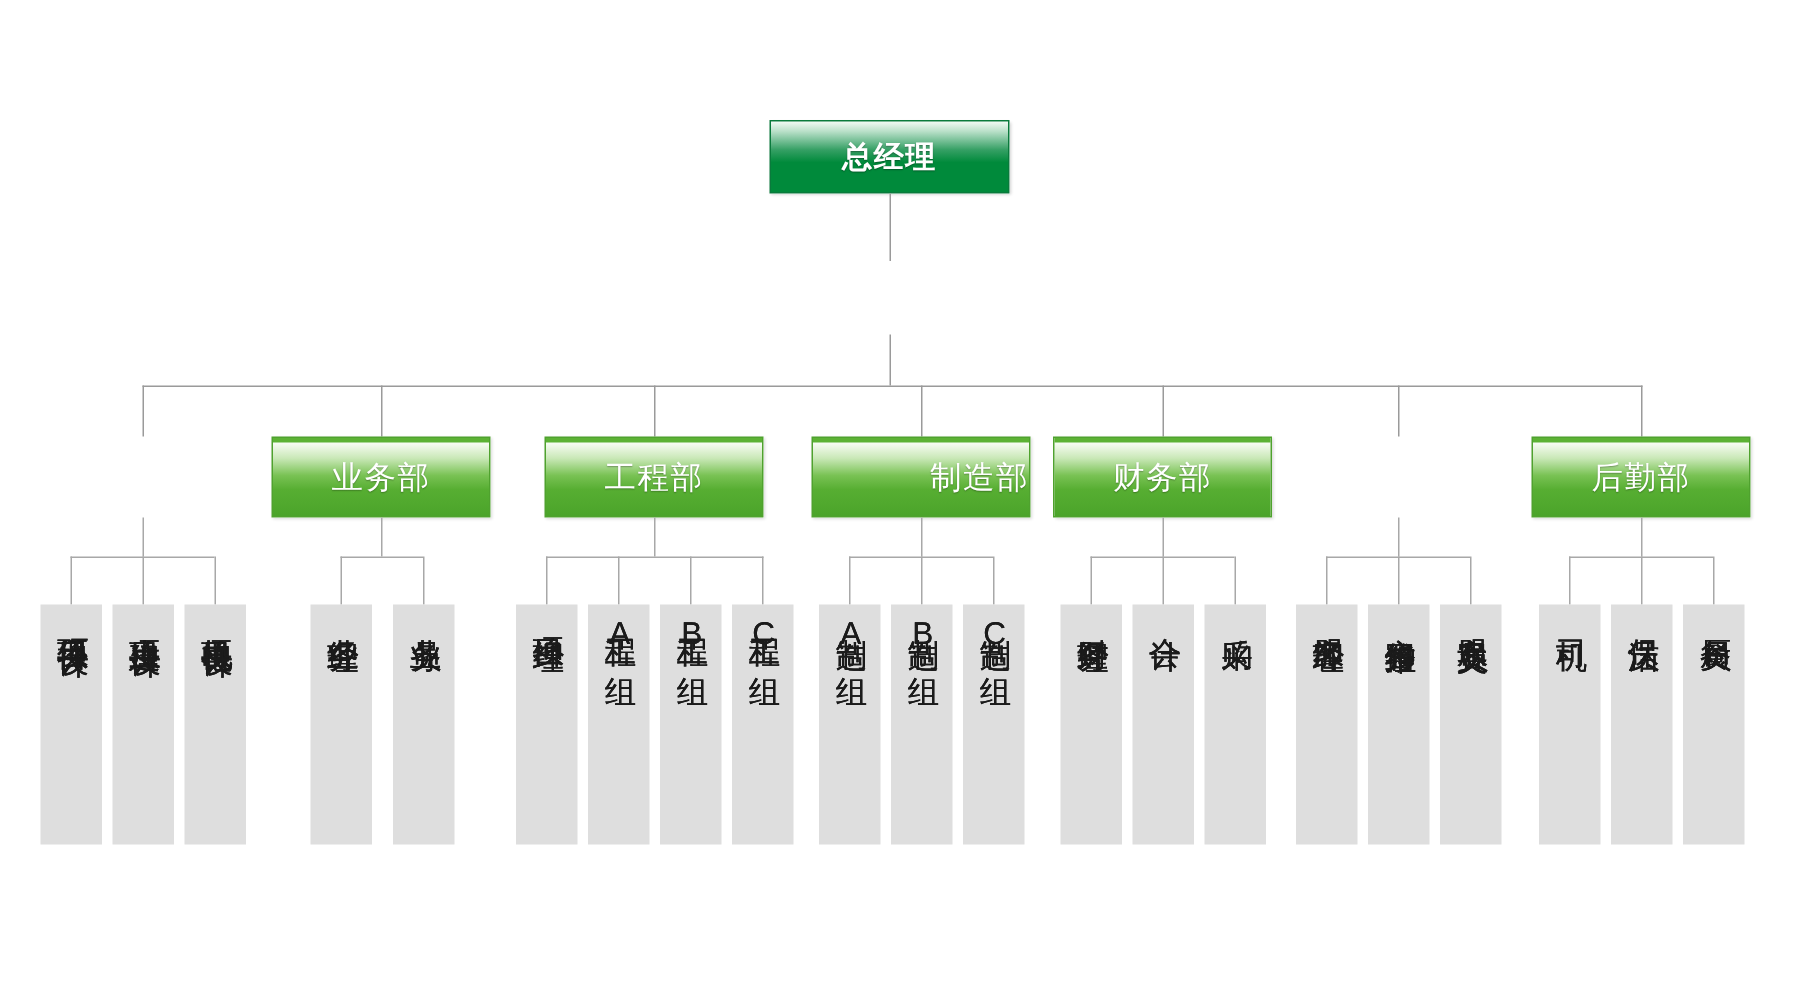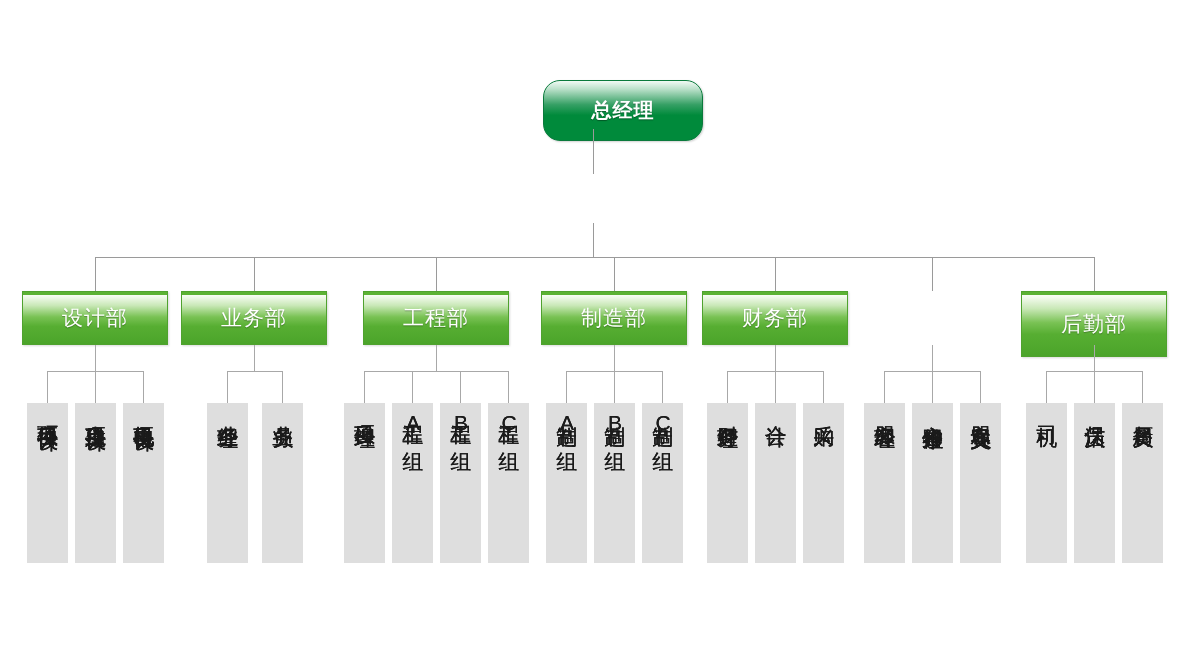--- a/index.html
+++ b/index.html
@@ -75,55 +75,52 @@
     white-space:nowrap;
     text-shadow:0 0 0 #000;
     font-family:"Liberation Sans","DejaVu Sans",sans-serif;
   }
 </style>
 </head>
 <body>
 
 <div id="chart">
 
-  <div class="exec-box" style="left:543px;top:80px;width:160px;height:61px;border-radius:17px;">
+  <div class="exec-box" style="left:513px;top:80px;width:160px;height:49px;">
     <span>总经理</span>
   </div>
 
   <div class="line vline" style="left:593px;top:129px;width:1px;height:45px;"></div>
 
 
   <div class="line vline" style="left:593px;top:223px;width:1px;height:34px;"></div>
 
   <div class="line hline" style="left:95px;top:257px;width:1000px;height:1px;"></div>
 
   <div class="line vline" style="left:95px;top:257px;height:34px;"></div>
   <div class="line vline" style="left:254px;top:257px;height:34px;"></div>
   <div class="line vline" style="left:436px;top:257px;height:34px;"></div>
   <div class="line vline" style="left:614px;top:257px;height:34px;"></div>
   <div class="line vline" style="left:775px;top:257px;height:34px;"></div>
   <div class="line vline" style="left:932px;top:257px;height:34px;"></div>
   <div class="line vline" style="left:1094px;top:257px;height:34px;"></div>
 
-  <div class="dept-box" style="left:22px;top:291px;width:146px;height:54px;">
-    <span class="dept-label">设计部</span>
-  </div>
   <div class="dept-box" style="left:363px;top:291px;width:146px;height:54px;">
     <span class="dept-label">工程部</span>
   </div>
   <div class="dept-box" style="left:181px;top:291px;width:146px;height:54px;">
     <span class="dept-label">业务部</span>
   </div>
-  <div class="dept-box" style="left:541px;top:291px;width:146px;height:54px;">
+  <div class="dept-box" style="left:541px;top:291px;width:146px;height:54px;justify-content:flex-end;">
     <span class="dept-label">制造部</span>
   </div>
   <div class="dept-box" style="left:702px;top:291px;width:146px;height:54px;">
     <span class="dept-label">财务部</span>
   </div>
-  <div class="dept-box" style="left:1021px;top:291px;width:146px;height:66px;">
+  <div class="dept-box" style="left:1021px;top:291px;width:146px;height:54px;">
     <span class="dept-label">后勤部</span>
   </div>
 
   <div class="line vline-thin" style="left:95px;top:345px;height:26px;"></div>
   <div class="line vline-thin" style="left:254px;top:345px;height:26px;"></div>
   <div class="line vline-thin" style="left:436px;top:345px;height:26px;"></div>
   <div class="line vline-thin" style="left:614px;top:345px;height:26px;"></div>
   <div class="line vline-thin" style="left:775px;top:345px;height:26px;"></div>
   <div class="line vline-thin" style="left:932px;top:345px;height:26px;"></div>
   <div class="line vline-thin" style="left:1094px;top:345px;height:26px;"></div>

